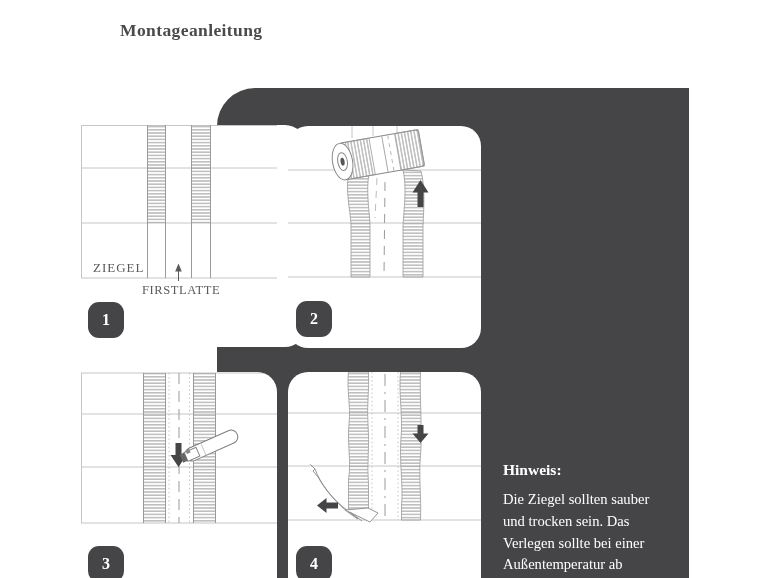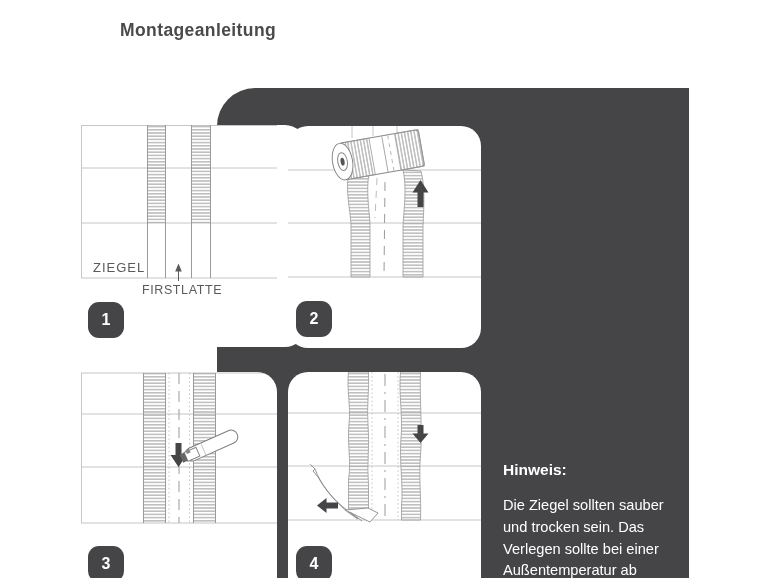--- a/index.html
+++ b/index.html
@@ -1,36 +1,36 @@
 <!DOCTYPE html>
 <html><head>
 <meta charset="utf-8">
 <style>
   html,body{margin:0;padding:0;background:#fff;}
   .stage{position:relative;width:770px;height:578px;background:#ffffff;overflow:hidden;
-         font-family:Liberation Sans, sans-serif;}
+         font-family:Liberation Serif, serif;}
   .page-title{position:absolute;left:120px;top:20px;font-size:17.5px;font-weight:bold;
               color:#4a4a4c;letter-spacing:.4px;}
   .dark-shape{position:absolute;left:217px;top:88px;width:472px;height:490px;
               background:#454548;border-radius:38px 0 0 0;}
   .card{position:absolute;background:#ffffff;overflow:hidden;}
   .card svg{position:absolute;left:0;top:0;}
   .card-1{left:0;top:125px;width:305px;height:222px;border-radius:0 20px 20px 0;}
   .card-2{left:288px;top:126px;width:193px;height:222px;border-radius:20px;}
   .card-3{left:0;top:372px;width:277px;height:206px;border-radius:0 20px 0 0;}
   .card-4{left:288px;top:372px;width:193px;height:206px;border-radius:20px 20px 0 0;}
   .badge{position:absolute;width:36px;height:36px;background:#454548;border-radius:11px;
          color:#ffffff;font-weight:bold;font-size:16px;display:flex;align-items:center;
          justify-content:center;}
   .badge-1{left:88px;top:302px;}
   .badge-2{left:296px;top:301px;}
   .badge-3{left:88px;top:546px;}
   .badge-4{left:296px;top:546px;}
   .hinweis{position:absolute;left:503px;top:461px;width:185px;color:#ffffff;}
-  .hinweis-title{font-size:15.5px;font-weight:bold;margin-bottom:16px;}
+  .hinweis-title{font-size:15.5px;font-weight:bold;margin-bottom:10px;}
   .hinweis-body{font-size:14.6px;line-height:21.8px;white-space:pre-line;}
 </style>
 </head>
 <body>
 
 <svg width="0" height="0" style="position:absolute" aria-hidden="true">
   <defs>
     <pattern id="ribsH" width="8" height="3.2" patternUnits="userSpaceOnUse">
       <line x1="0" y1="1.6" x2="8" y2="1.6" stroke="#8f8f8f" stroke-width="0.9"></line>
     </pattern>

